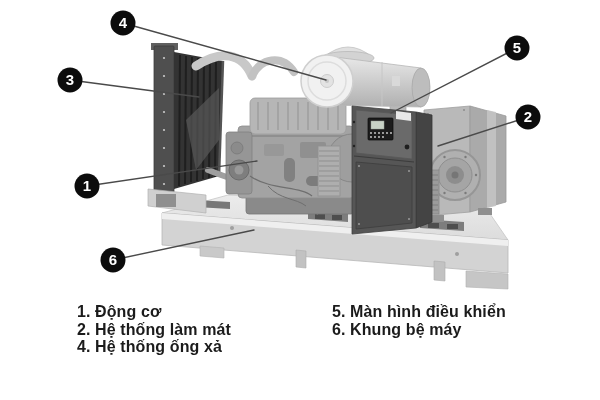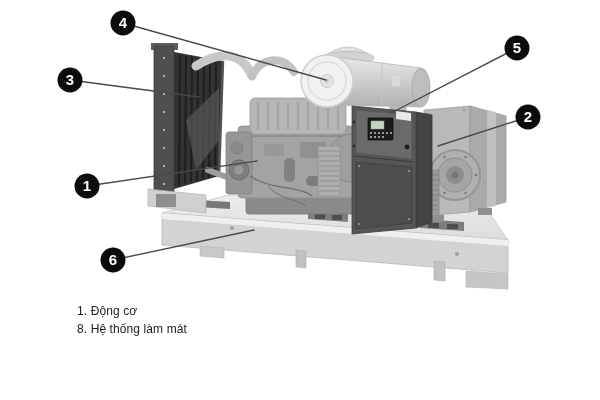--- a/index.html
+++ b/index.html
@@ -6,21 +6,21 @@
   .stage{
     position:relative;width:600px;height:400px;background:#ffffff;
     overflow:hidden;font-family:"Liberation Sans",sans-serif;
   }
   .diagram-svg{position:absolute;left:0;top:0;}
   .badge-num{
     font-family:"Liberation Sans",sans-serif;font-weight:700;font-size:15px;
     fill:#ffffff;text-anchor:middle;
   }
   .legend-col{
-    position:absolute;font-weight:400;font-size:12px;line-height:17.5px;
+    position:absolute;font-weight:700;font-size:16px;line-height:17.5px;
     color:#1b1b1b;white-space:nowrap;letter-spacing:.1px;
   }
   .legend-col.left{left:77px;top:303px;}
   .legend-col.right{left:332px;top:303px;}
 </style>
 </head>
 <body>
 
 <div class="stage">
 
@@ -250,16 +250,21 @@
       </g>
       <g>
         <circle cx="528" cy="117" r="12.5" fill="#0c0c0c"></circle>
         <text class="badge-num" x="528" y="122.2">2</text>
       </g>
     </g>
   </svg>
 
   <div class="legend-col left">
     <div>1. Động cơ</div>
-    <div>8. Hệ thống làm mát</div>
+    <div>2. Hệ thống làm mát</div>
+    <div>4. Hệ thống ống xả</div>
   </div>
+  <div class="legend-col right">
+    <div>5. Màn hình điều khiển</div>
+    <div>6. Khung bệ máy</div>
+  </div>
 
 </div>
 
 </body></html>

